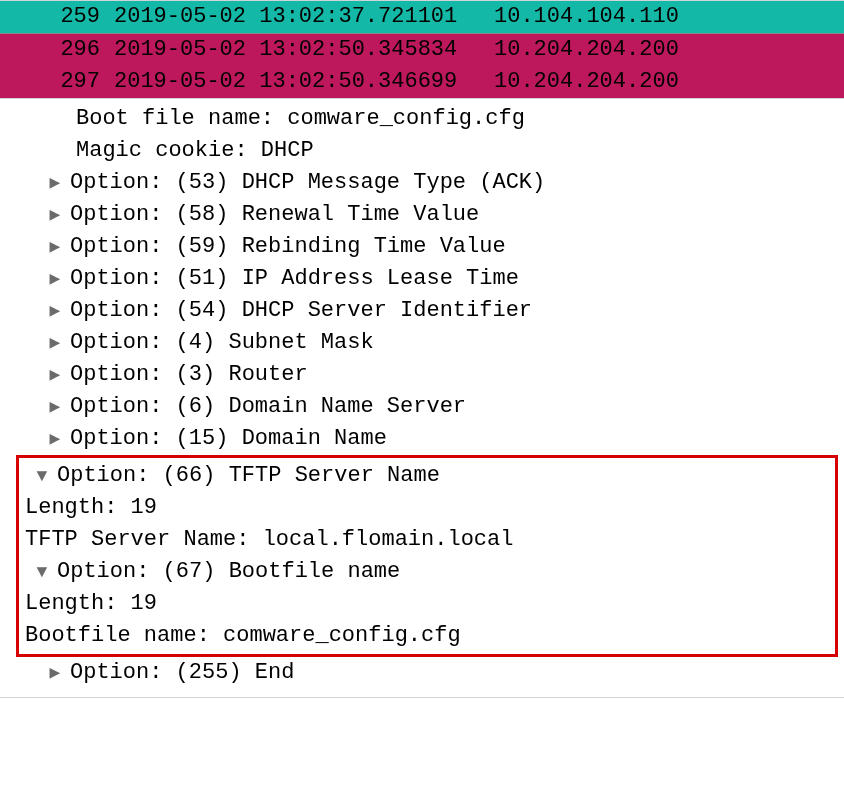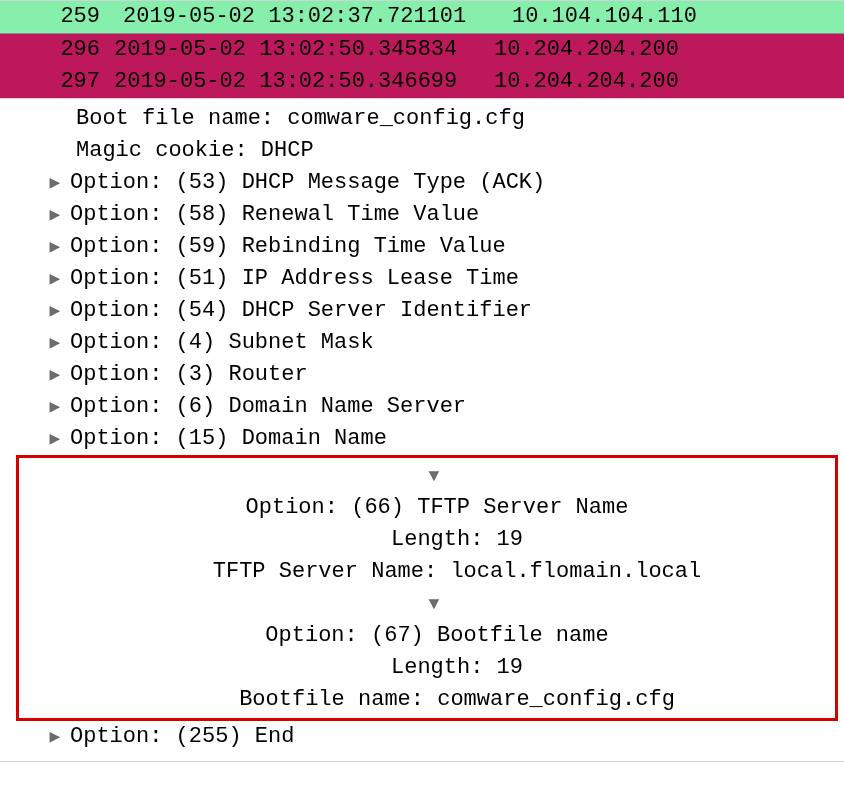--- a/index.html
+++ b/index.html
@@ -15,23 +15,22 @@
     border-top: 1px solid #cfd4d9;
     border-bottom: 1px solid #cfd4d9;
   }
   .packet-row {
     display: flex;
     white-space: pre;
     padding: 2px 0 2px 0;
     line-height: 28px;
   }
   .row-selected {
-    background: #86efac;
+    background: #14b8a6;
     border-bottom: 1px solid #888;
-    gap: 9px;
   }
   .row-related {
     background: #be185d;
   }
   .col-no {
     width: 100px;
     text-align: right;
     padding-right: 14px;
   }
   .col-time {
@@ -61,23 +60,23 @@
   .arrow-right::before { content: "\25B6"; }
   .arrow-down::before  { content: "\25BC"; }
   .indent-1 { padding-left: 46px; }
   .indent-2 { padding-left: 70px; }
   .tree-text { padding-left: 6px; }
   .highlight-box {
     border: 3px solid #d60000;
     margin: 0 6px 0 16px;
     padding: 2px 0 2px 0;
   }
-  .highlight-box .tree-line { padding-left: 0; flex-direction: column; }
+  .highlight-box .tree-line { padding-left: 0; }
   .highlight-box .indent-1 { padding-left: 14px; }
-  .highlight-box .indent-2 { padding-left: 54px; }
+  .highlight-box .indent-2 { }
 </style>
 </head>
 <body>
 
 <div class="packet-list">
   <div class="packet-row row-selected">
     <span class="col-no">259</span>
     <span class="col-time">2019-05-02 13:02:37.721101</span>
     <span class="col-src">10.104.104.110</span>
   </div>

